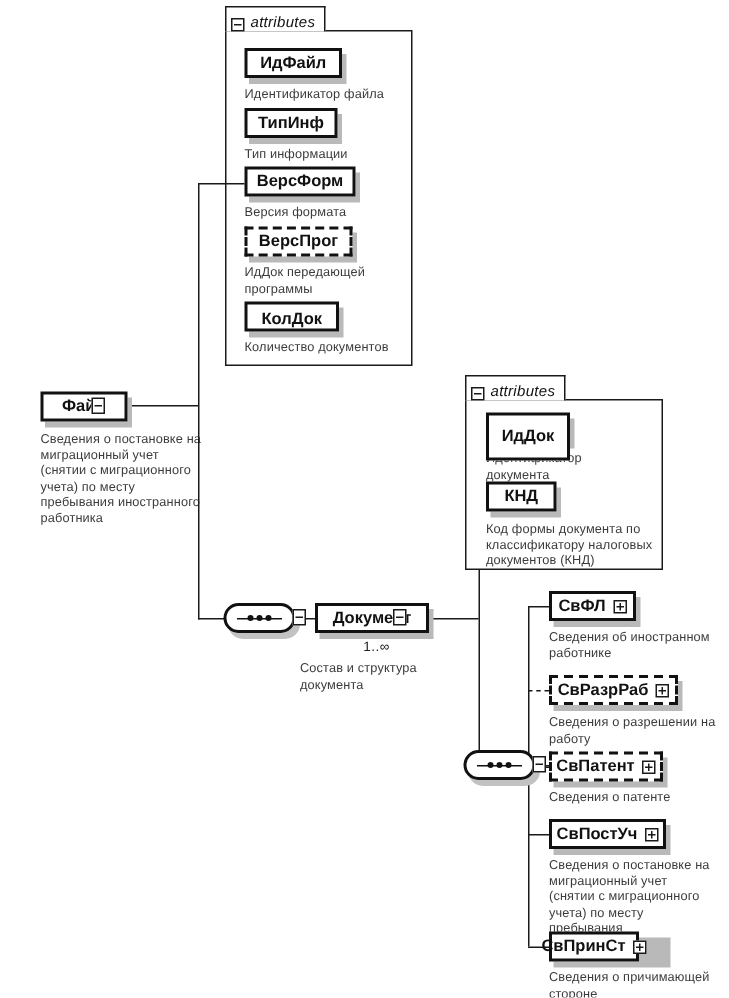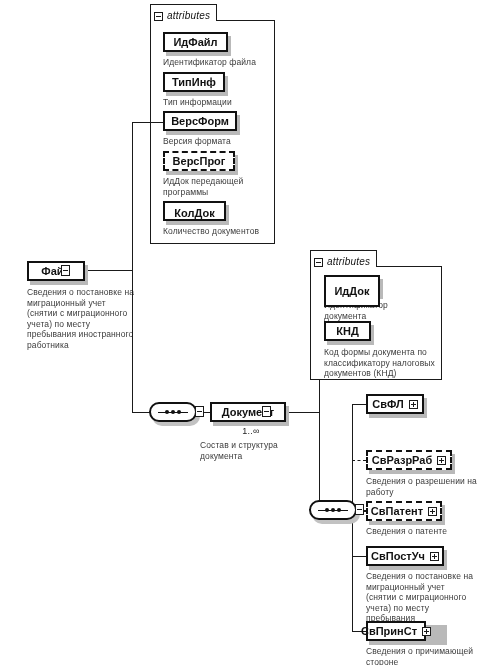--- a/index.html
+++ b/index.html
@@ -220,20 +220,22 @@
   <div class="dln h" style="left:352px;top:460px;width:14px;"></div>
   <div class="dln h" style="left:352px;top:511px;width:14px;"></div>
   <div class="ln h" style="left:352px;top:556px;width:14px;"></div>
   <div class="ln h" style="left:352px;top:631px;width:14px;"></div>
 
   <div class="nodeshadow" style="left:369px;top:398px;width:58px;height:20px;"></div>
   <div class="node" style="left:366px;top:394px;width:58px;height:20px;">
     <span>СвФЛ</span>
     <span class="sq plus"></span>
   </div>
+  <div class="desc" style="left:366px;top:419px;width:118px;">Сведения об иностранном
+работнике</div>
 
   <div class="nodeshadow" style="left:369px;top:454px;width:86px;height:20px;"></div>
   <div class="node opt" style="left:366px;top:450px;width:86px;height:20px;">
     <span>СвРазрРаб</span>
     <span class="sq plus"></span>
   </div>
   <div class="desc" style="left:366px;top:476px;width:118px;">Сведения о разрешении на
 работу</div>
 
   <div class="nodeshadow" style="left:369px;top:505px;width:76px;height:20px;"></div>

